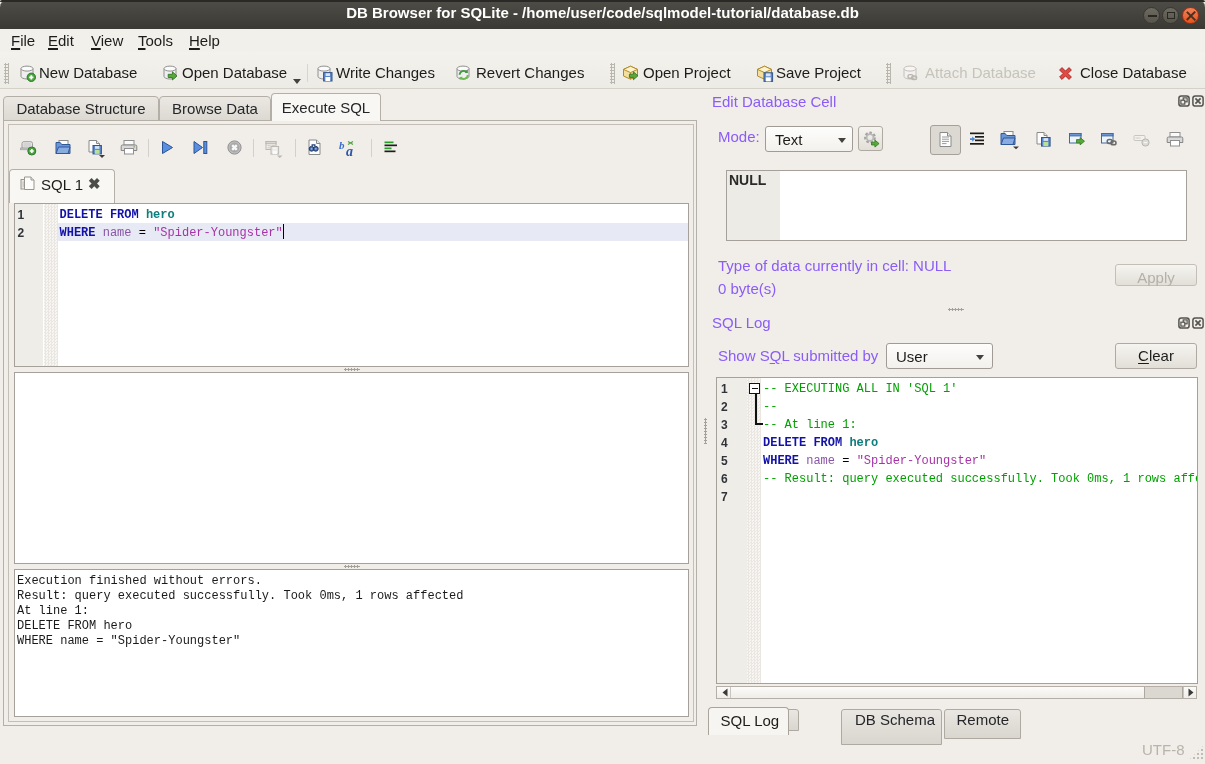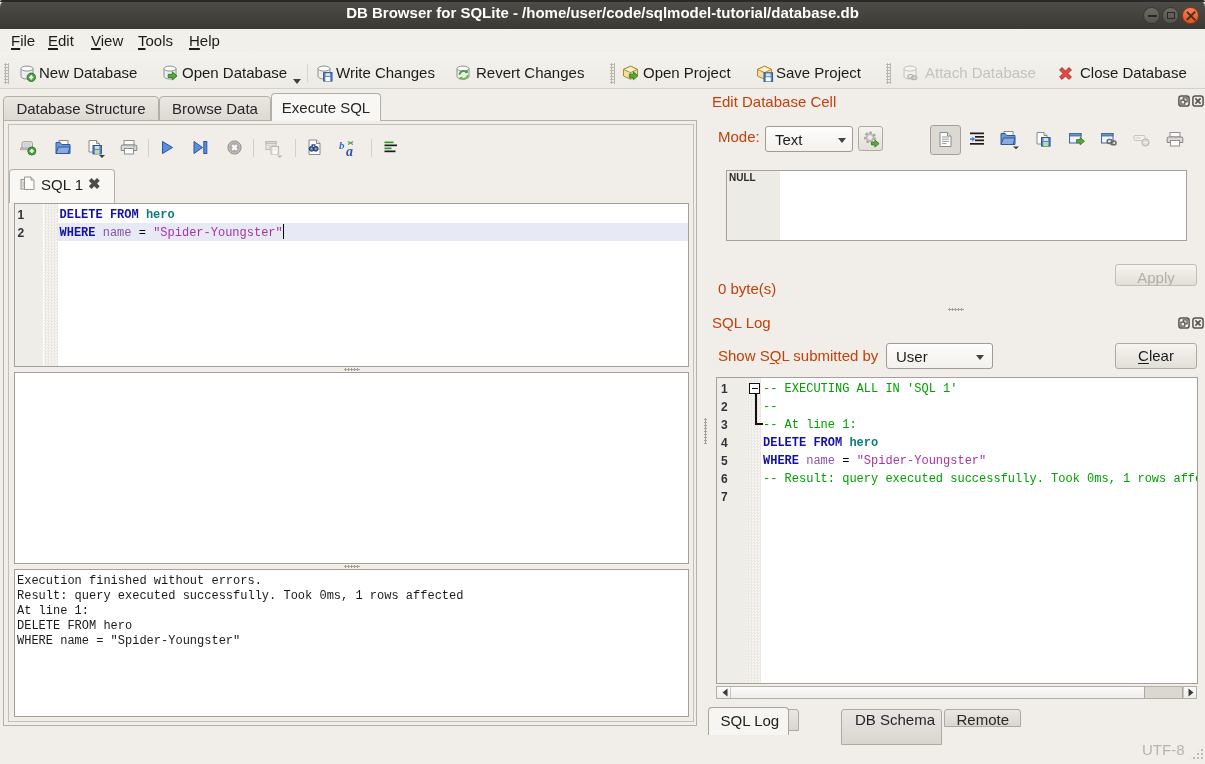--- a/index.html
+++ b/index.html
@@ -52,21 +52,21 @@
   .idf{color:#8a55a8;}
   .str{color:#a832a8;}
   .cmt{color:#00a000;}
   
   .combo{position:absolute;background:linear-gradient(#fdfdfc,#f3f1ed);border:1px solid #a09c95;border-radius:3px;}
   .combo .ctext{position:absolute;left:9px;top:4px;font-size:15px;color:#1c1c1a;}
   .carrow{position:absolute;width:0;height:0;border-left:4.5px solid transparent;
     border-right:4.5px solid transparent;border-top:5px solid #44423e;}
   .pbtn{position:absolute;background:linear-gradient(#f6f4f0,#e2dfd8);border:1px solid #aeaaa2;
     border-radius:3px;text-align:center;font-size:15px;color:#1c1c1a;}
-  .label{position:absolute;font-size:15px;color:#c2410c;white-space:nowrap;}
+  .label{position:absolute;font-size:15px;color:#8b5cf6;white-space:nowrap;}
 </style>
 </head>
 <body>
 <div id="app">
   <div id="titlebar">
     <div class="cap"></div>
     <div id="title-text">DB Browser for SQLite - /home/user/code/sqlmodel-tutorial/database.db</div>
     <div class="winbtn" style="left:1143px;">
         <i style="position:absolute;left:4px;top:7.3px;width:9px;height:2px;background:#282720;"></i>
       </div>
@@ -357,22 +357,23 @@
     <rect x="10.7" y="10.9" width="3.6" height="1.3" fill="#f6f5f3"></rect>
   </svg>
   <svg class="abs" style="left:1166px;top:131px;" width="18" height="17" viewBox="0 0 18 17">
     <rect x="4" y="1.5" width="10" height="4.5" fill="#fafafa" stroke="#8f8f8f"></rect>
     <path d="M2.5 6 h13 q1.3 0 1.3 1.3 V11.5 h-15.6 V7.3 q0-1.3 1.3-1.3 z" fill="#d9d9d9" stroke="#858585"></path>
     <rect x="4.5" y="9.5" width="9" height="5.5" fill="#ffffff" stroke="#8f8f8f"></rect>
   </svg>
 
   <div class="wbox" style="left:726px;top:170px;width:461px;height:71px;">
     <div class="abs" style="left:0;top:0;width:53px;height:69px;background:#edebe5;"></div>
-    <div class="abs" style="left:2px;top:0.5px;font-size:10px;font-weight:bold;color:#2a2a28;">NULL</div>
-  </div>
+    <div class="abs" style="left:2px;top:0.5px;font-size:14px;font-weight:bold;color:#2a2a28;">NULL</div>
+  </div>
+  <div class="label" style="left:718px;top:257px;">Type of data currently in cell: NULL</div>
   <div class="label" style="left:718px;top:280px;">0 byte(s)</div>
   <div class="pbtn" style="left:1115px;top:264px;width:82px;height:22px;color:#b3b0a8;border-color:#c3bfb7;">
       <span style="display:block;margin-top:4px;">Apply</span>
     </div>
   <div class="dots-h" style="left:948px;top:307.5px;"></div>
   <div class="label" style="left:712px;top:313.5px;">SQL Log</div>
   <div class="label" style="left:718px;top:347px;">Show S<u style="text-underline-offset:2px;">Q</u>L submitted by</div>
   <div class="combo" style="left:886px;top:343px;width:107px;height:26px;">
     <div class="ctext">User</div>
     <div class="carrow" style="left:89px;top:11px;"></div>
@@ -412,21 +413,21 @@
     <span class="abs" style="left:12px;top:3.5px;font-size:15px;color:#1c1c1a;">SQL Log</span>
     </div>
   <div class="abs" style="left:749px;top:709px;width:50px;height:22px;background:linear-gradient(#eae7e2,#d9d6cf);
        border:1px solid #aeaaa2;border-radius:3px 3px 0 0;">
     <span class="abs" style="left:11px;top:1px;font-size:15px;color:#26262a;">Plot</span>
     </div>
   <div class="abs" style="left:841px;top:709px;width:101px;height:36px;background:linear-gradient(#eae7e2,#d9d6cf);
        border:1px solid #aeaaa2;border-radius:3px 3px 0 0;">
     <span class="abs" style="left:13px;top:1px;font-size:15px;color:#26262a;">DB Schema</span>
     </div>
-  <div class="abs" style="left:943.5px;top:709px;width:77px;height:18px;background:linear-gradient(#eae7e2,#d9d6cf);
+  <div class="abs" style="left:943.5px;top:709px;width:77px;height:30px;background:linear-gradient(#eae7e2,#d9d6cf);
        border:1px solid #aeaaa2;border-radius:3px 3px 0 0;">
     <span class="abs" style="left:12px;top:1px;font-size:15px;color:#26262a;">Remote</span>
     </div>
 
   <div class="label" style="left:1142px;top:741px;color:#b7b4ab;">UTF-8</div>
   <div class="abs" style="left:1188px;top:744px;width:17px;height:17px;
        background-image:radial-gradient(#bfbcb4 1.1px,transparent 1.2px);background-size:4px 4px;
        clip-path:polygon(100% 0,100% 100%,0 100%);"></div>
 </div>
 

